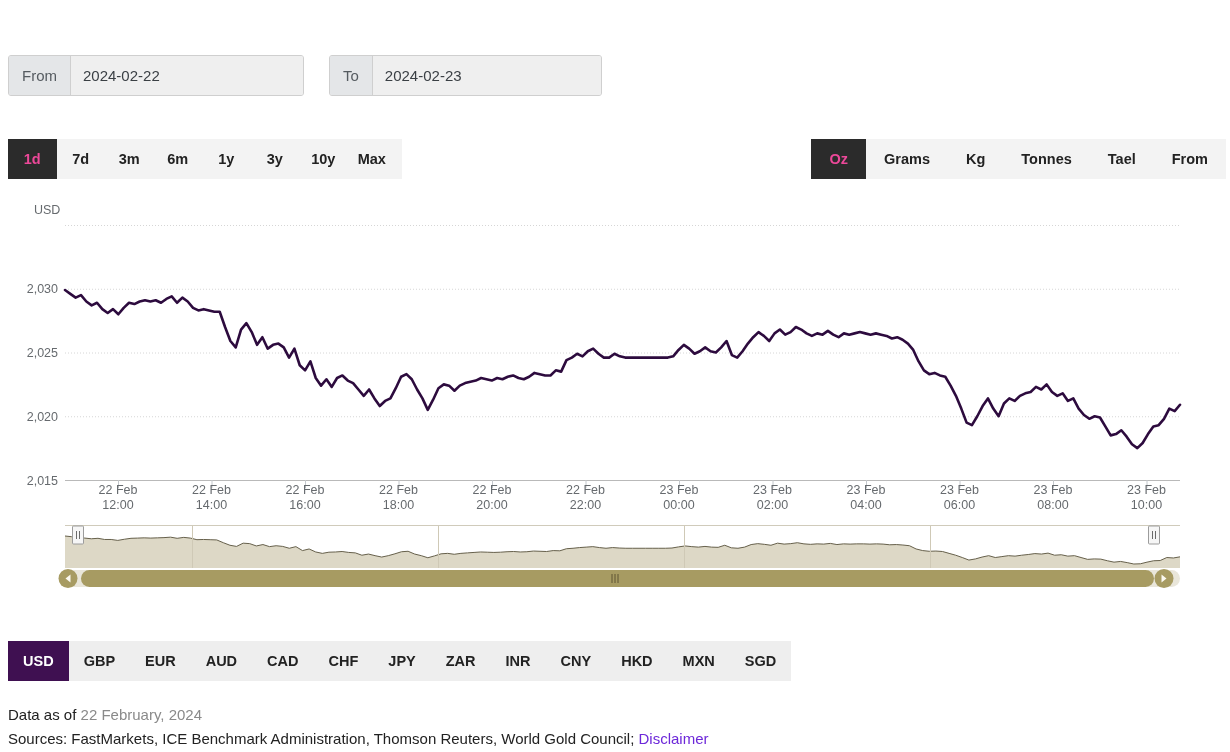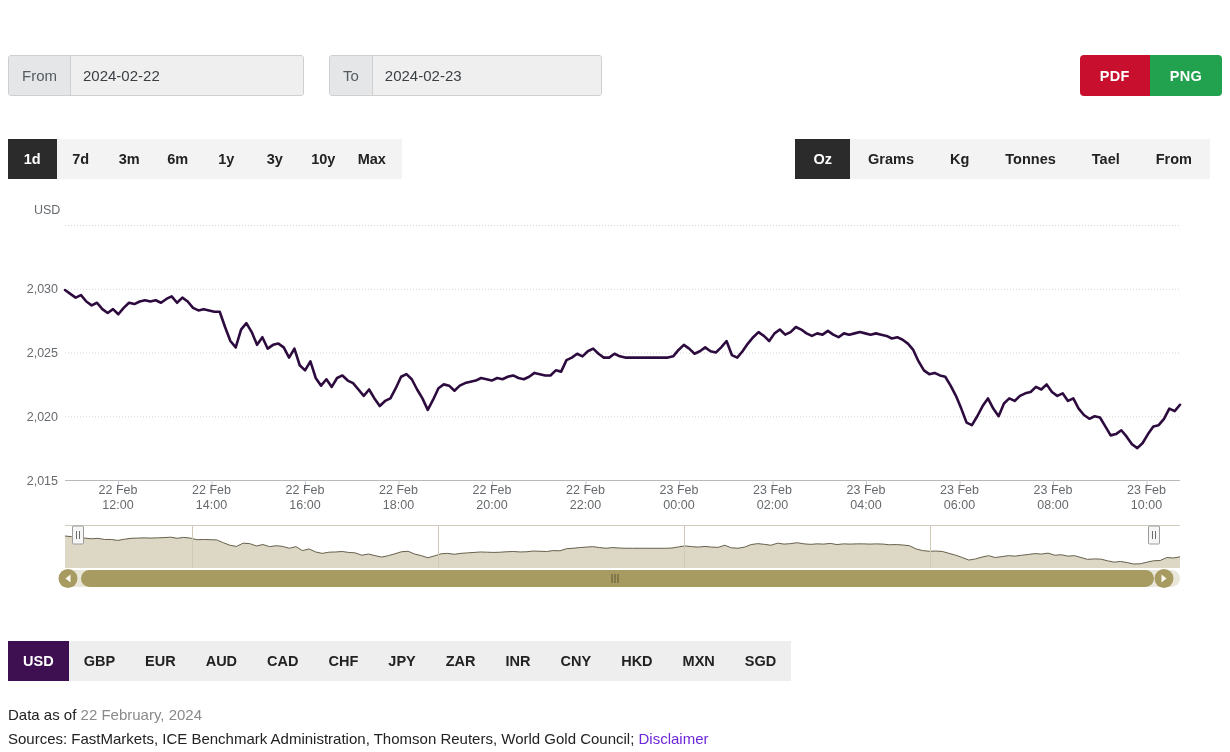--- a/index.html
+++ b/index.html
@@ -117,30 +117,30 @@
     cursor: pointer;
     background: transparent;
     border: none;
     height: 40px;
     padding: 0 16px;
     font-family: "Liberation Sans", sans-serif;
     white-space: nowrap;
   }
   .tabbar .tab.active {
     background: #2b2b2b;
-    color: #ffffff;
+    color: #ec4899;
   }
   #range-tabs {
     left: 8px;
     top: 139px;
     width: 394px;
   }
   #range-tabs .tab { width: 48.5px; padding: 0; }
   #unit-tabs {
-    right: 20px;
+    right: 4px;
     top: 139px;
   }
   #unit-tabs .tab { padding: 0 18px; }
 
   
   .chart-area {
     position: absolute;
     left: 8px;
     top: 190px;
     width: 1214px;
@@ -187,24 +187,20 @@
     <div class="input-group" id="from-group">
       <div class="input-addon">From</div>
       <div class="input-value">2024-02-22</div>
     </div>
     <div class="input-group" id="to-group">
       <div class="input-addon">To</div>
       <div class="input-value">2024-02-23</div>
     </div>
   </div>
 
-  <div class="export-wrap">
-    <button class="btn-export btn-pdf">PDF</button>
-    <button class="btn-export btn-png">PNG</button>
-  </div>
 
   <div class="tabbar" id="range-tabs">
       <button class="tab active">1d</button>
       <button class="tab">7d</button>
       <button class="tab">3m</button>
       <button class="tab">6m</button>
       <button class="tab">1y</button>
       <button class="tab">3y</button>
       <button class="tab">10y</button>
       <button class="tab">Max</button>

